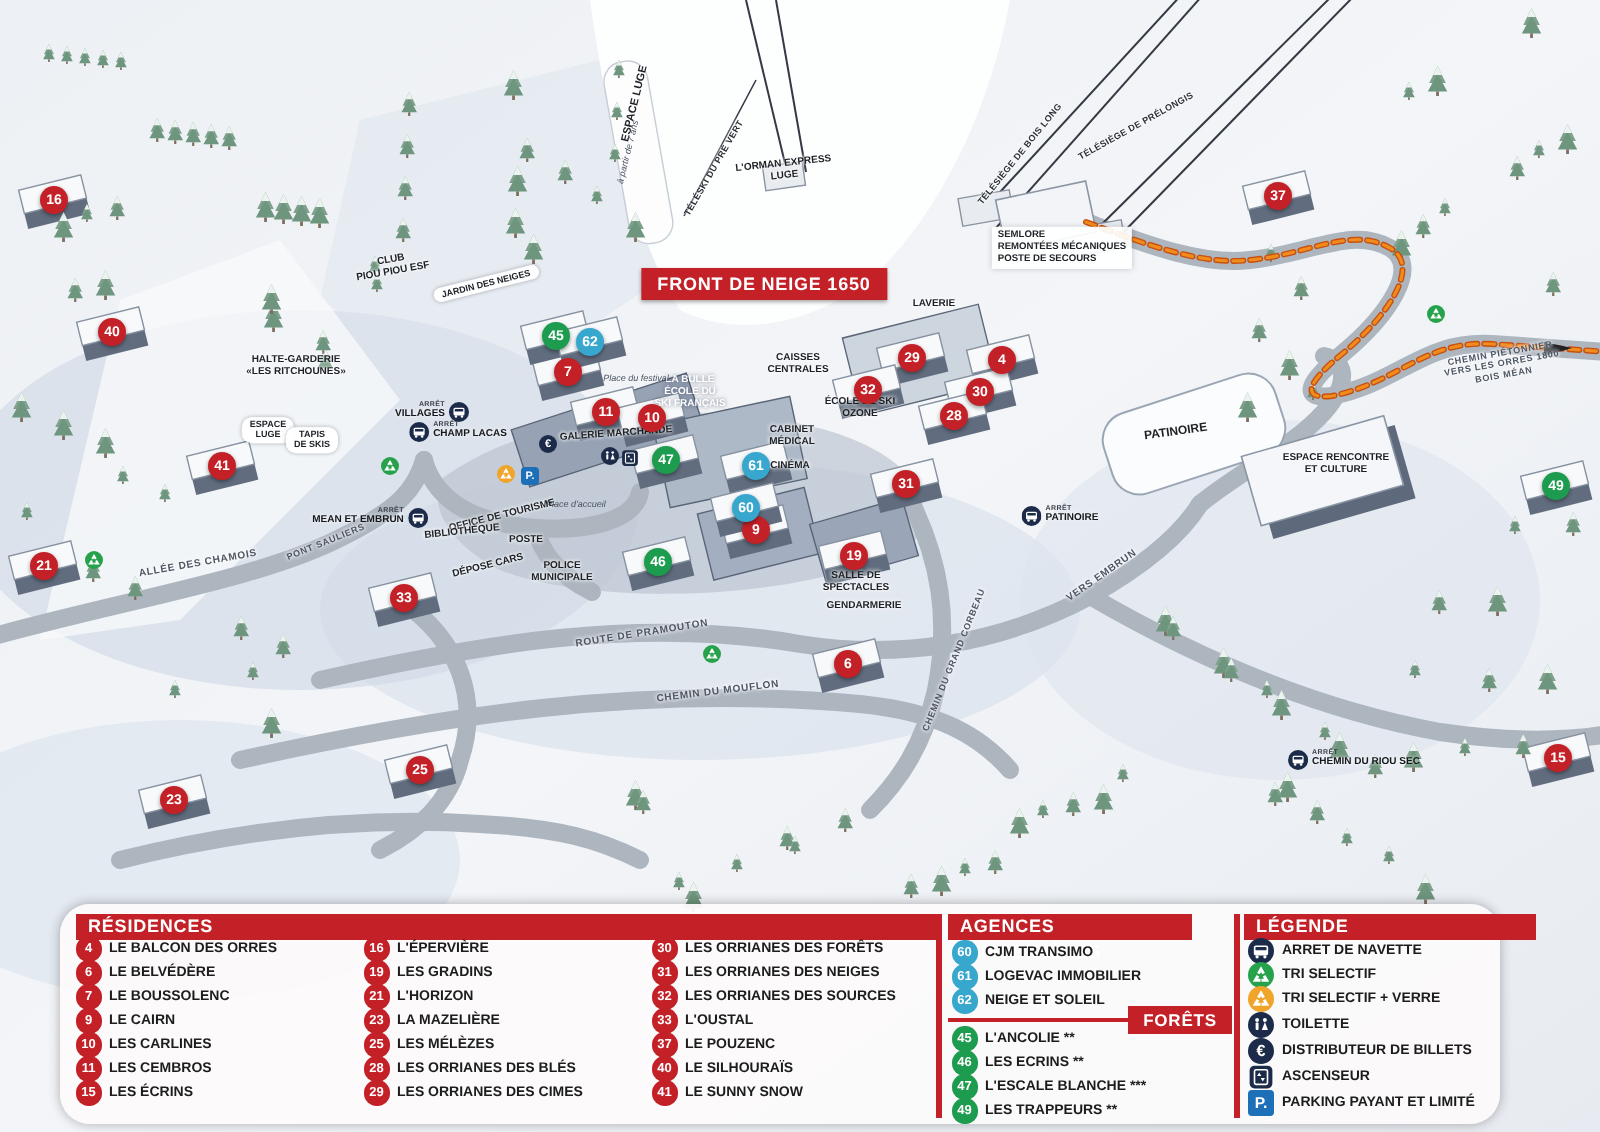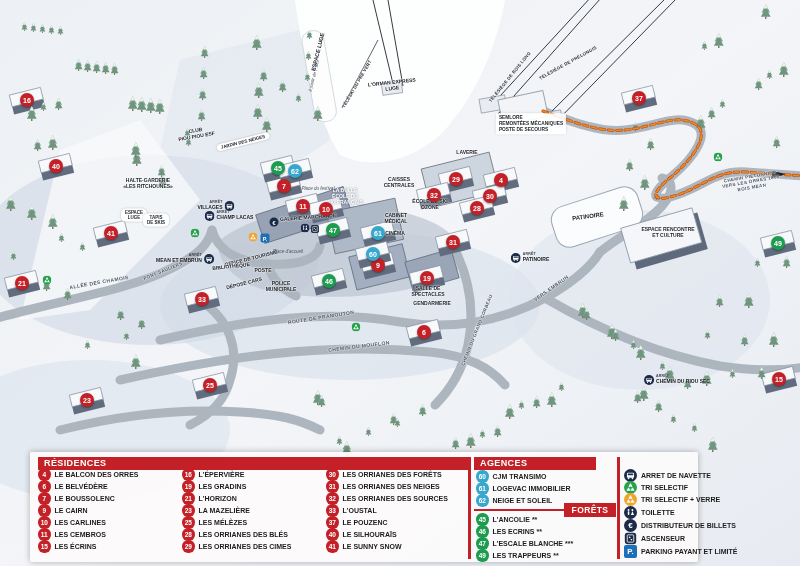--- a/index.html
+++ b/index.html
@@ -34,22 +34,22 @@
   .bslab{display:flex;flex-direction:column;line-height:1.1;}
   .busstop.side-left .bslab{align-items:flex-end;}
   .arret{font-size:3.5px;font-weight:bold;color:#3a3f46;letter-spacing:.2px;}
   .bl{font-size:5px;font-weight:bold;color:#14181d;text-shadow:0 0 2px #fff;white-space:nowrap;}
   .mapico{position:absolute;z-index:35;transform:translate(-50%,-50%);display:flex;}
   .gi{display:flex;align-items:center;justify-content:center;color:#fff;font-weight:bold;flex:none;}
   .ico-euro{border-radius:50%;background:var(--navy);}
   .ico-parking{border-radius:2px;background:var(--parking);}
 
   
-  .panel{position:absolute;left:30px;top:452px;width:668px;height:110px;z-index:50;
-    background:rgba(252,250,250,.95);border-radius:2px;box-shadow:0 0 6px rgba(0,0,0,.3);}
+  .panel{position:absolute;left:30px;top:452px;width:720px;height:110px;z-index:50;
+    background:rgba(252,250,250,.95);border-radius:15px;box-shadow:0 0 6px rgba(0,0,0,.3);}
   .hdr{position:absolute;height:13px;background:var(--red);color:#fff;font-size:9px;
     font-weight:bold;line-height:13px;padding-left:6px;letter-spacing:.4px;}
   .vdiv{position:absolute;top:5px;bottom:3px;width:2.5px;background:var(--red);}
   .row{position:absolute;display:flex;align-items:center;gap:4px;height:12.5px;}
   .num{width:12.5px;height:12.5px;border-radius:50%;color:#fff;font-size:6.5px;
     font-weight:bold;display:flex;align-items:center;justify-content:center;flex:none;}
   .num.red{background:var(--red);} .num.green{background:var(--green);} .num.blue{background:var(--blue);}
   .lbl{font-size:7px;font-weight:bold;color:#1c1c1c;white-space:nowrap;}
   .hotline{position:absolute;height:2px;background:var(--red);}
   .hotbox{position:absolute;background:var(--red);color:#fff;font-weight:bold;font-size:8.5px;
@@ -418,20 +418,21 @@
         <use href="#tree" x="40" y="102" width="6.923076923076923" height="9"></use>
         <use href="#tree" x="33" y="139" width="9.23076923076923" height="12"></use>
         <use href="#tree" x="26" y="106" width="11.538461538461538" height="15"></use>
       </g>
 
     <path d="M543,111 C570,121 600,133 625,130 C655,127 676,113 695,124 C711,133 694,158 671,177 C655,190 649,200 666,198 C700,191 712,170 746,172 C776,174 790,175 804,176" fill="none" stroke="#c8500f" stroke-width="3" stroke-dasharray="5 3.5" stroke-linecap="round"></path>
     <path d="M543,111 C570,121 600,133 625,130 C655,127 676,113 695,124 C711,133 694,158 671,177 C655,190 649,200 666,198 C700,191 712,170 746,172 C776,174 790,175 804,176" fill="none" stroke="#f08c1e" stroke-width="1.6" stroke-dasharray="5 3.5" stroke-linecap="round"></path>
     <polygon points="772,171 786,174 772,178" fill="#1d2126"></polygon>
   </svg>
 
+  <div class="banner" style="left:382px;top:142px">FRONT DE NEIGE 1650</div>
   <div id="overlay">
       <div class="mlabel poi" style="font-size: 5px; left: 196px; top: 133px; transform: translate(-50%, -50%) rotate(-10deg);">
         <div>CLUB</div>
         <div>PIOU PIOU ESF</div>
       </div>
       <div class="mlabel pill" style="left: 243px; top: 142px; transform: translate(-50%, -50%) rotate(-14deg);">
         <div>JARDIN DES NEIGES</div>
       </div>
       <div class="mlabel poi" style="font-size: 5px; left: 148px; top: 183px; transform: translate(-50%, -50%) rotate(0deg);">
         <div>HALTE-GARDERIE</div>
@@ -666,20 +667,21 @@
       <div class="marker green" style="left: 329px; top: 281px;">46</div>
       <div class="marker green" style="left: 778px; top: 243px;">49</div>
       <div class="marker blue" style="left: 295px; top: 171px;">62</div>
       <div class="marker blue" style="left: 378px; top: 233px;">61</div>
       <div class="marker blue" style="left: 373px; top: 254px;">60</div>
     </div>
 
   <div class="panel">
     <div class="hdr" id="hdr-res" style="left:8px;top:5px;width:424px">RÉSIDENCES</div>
     <div class="hdr" id="hdr-ag" style="left:444px;top:5px;width:116px">AGENCES IMMOBILIÈRES</div>
+    <div class="hdr" id="hdr-leg" style="left:592px;top:5px;width:140px">LÉGENDE</div>
     <div class="vdiv" style="left:438px"></div>
     <div class="vdiv" style="left:587px"></div>
     <div class="hotline" style="left:444px;top:57px;width:96px"></div>
     <div class="hotbox" style="left:534px;top:51px;width:52px;height:14px">FORÊTS</div>
     <div id="rows">
         <div class="row" style="left: 8px; top: 16px;">
           <span class="num red">4</span>
           <span class="lbl">LE BALCON DES ORRES</span>
         </div>
         <div class="row" style="left: 8px; top: 28px;">

